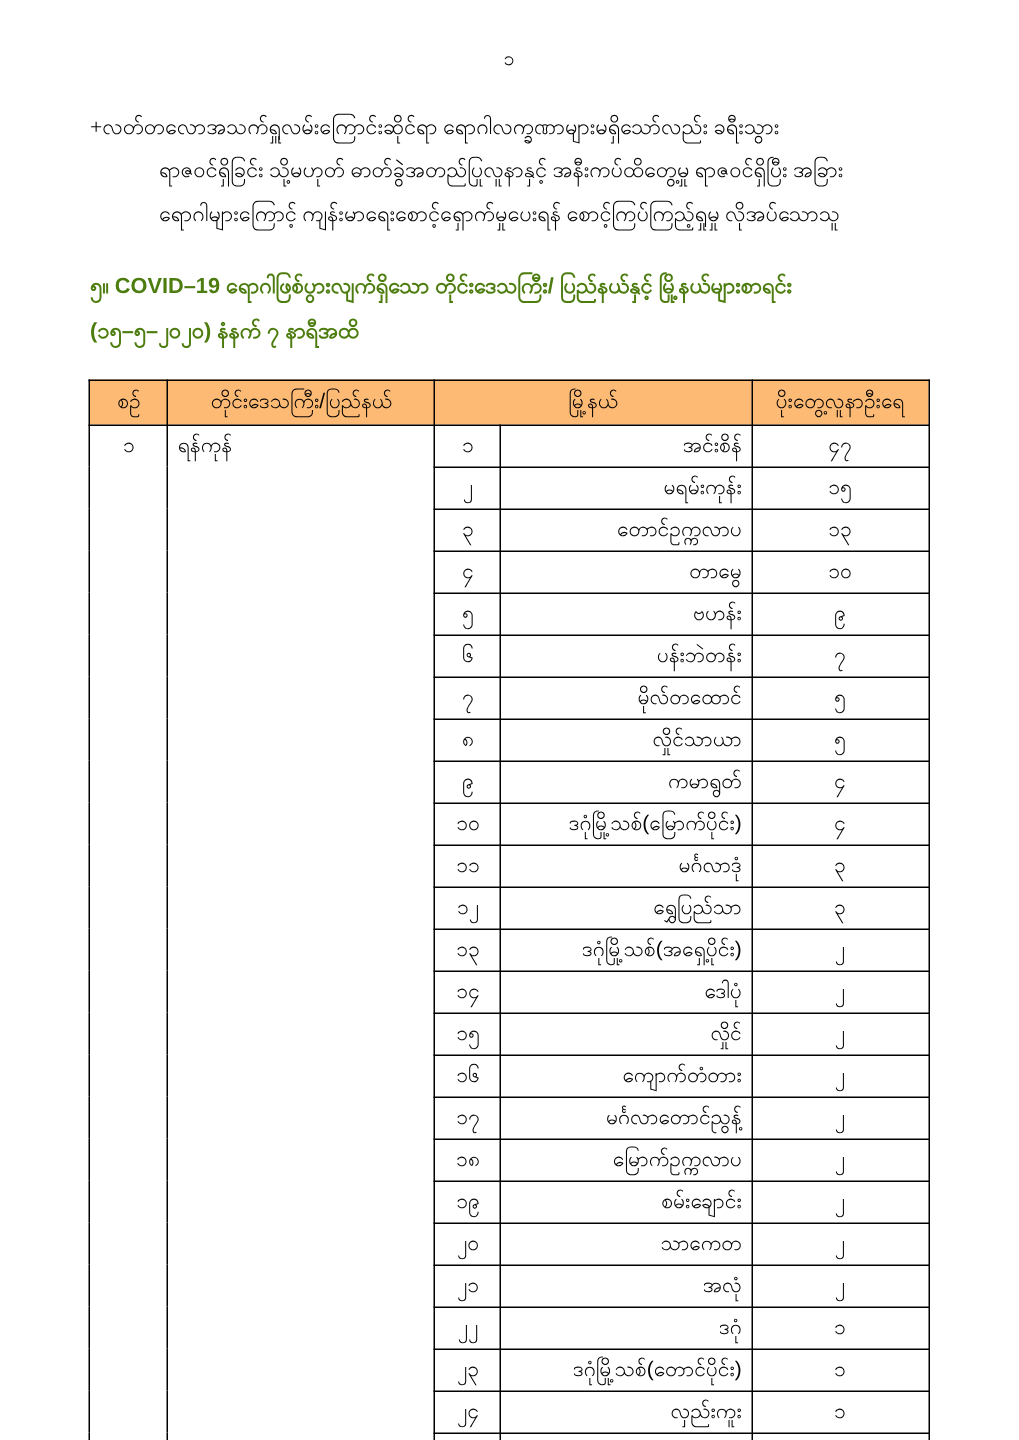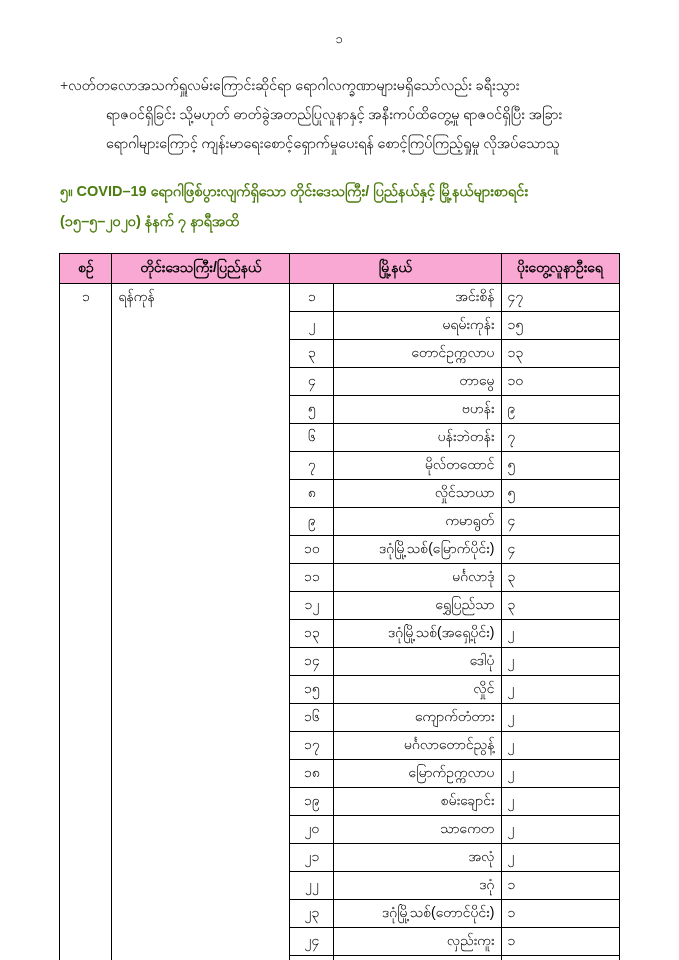--- a/index.html
+++ b/index.html
@@ -61,22 +61,22 @@
   }
   table.main-table th,
   table.main-table td {
     border: 1px solid #000000;
     font-size: 14px;
     padding: 3px 6px;
     height: 26px;
     box-sizing: border-box;
   }
   table.main-table thead th {
-    background: #f9a8d4;
-    font-weight: bold;
+    background: #fdba74;
+    font-weight: normal;
     text-align: center;
     height: 30px;
     margin-top: 37px;
   }
   col.c-no { width: 52px; }
   col.c-region { width: 178px; }
   col.c-sub-no { width: 44px; }
   col.c-township { width: 167px; }
   col.c-count { width: 118px; }
 
@@ -93,21 +93,21 @@
   }
   td.subno-cell {
     text-align: center;
   }
   td.township-cell {
     text-align: right;
     padding-left: 10px;
     margin-left: 24px;
   }
   td.count-cell {
-    text-align: left;
+    text-align: center;
   }
 </style>
 </head>
 <body>
 
 <div class="page">
 
   <div class="page-number">၁</div>
 
   <div class="body-block">

